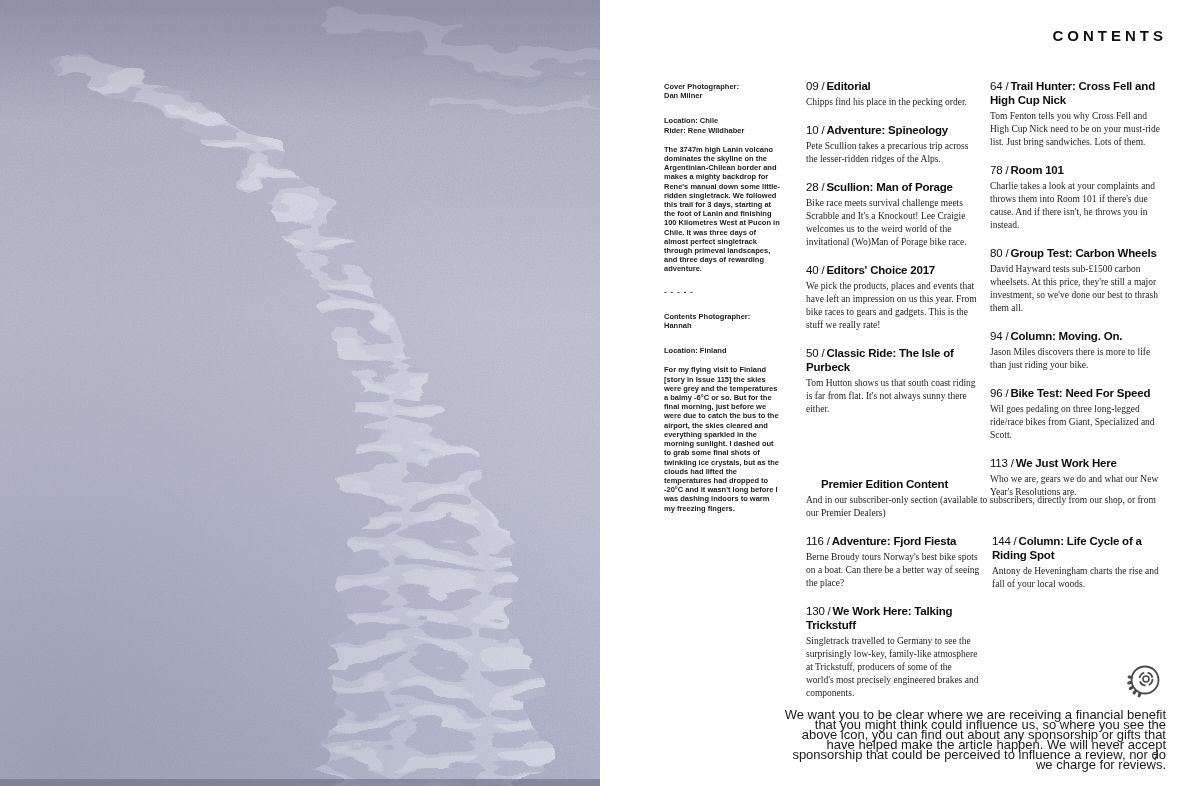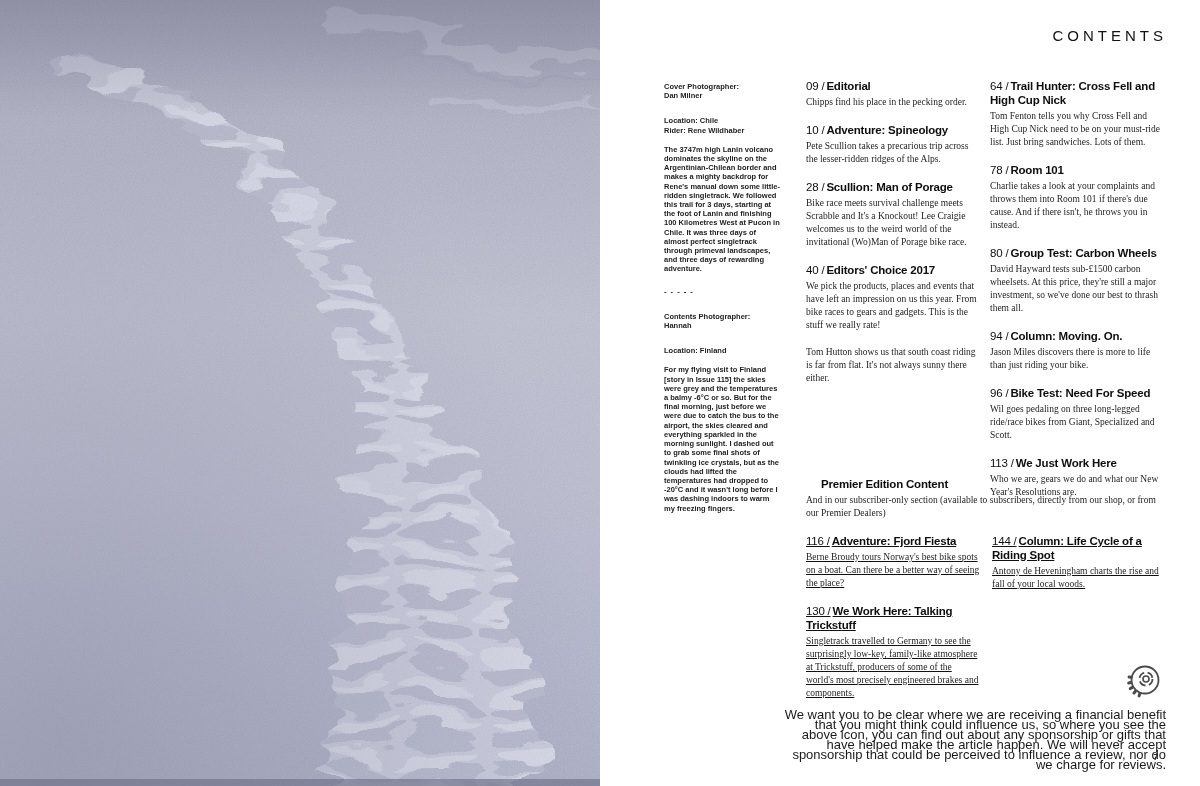--- a/index.html
+++ b/index.html
@@ -18,21 +18,21 @@
     position:absolute; left:664px; top:66px; width:118px;
     font-size:7.5px; line-height:9.2px; font-weight:700; color:#222;
   }
   .cblock { margin-bottom:10px;margin-top:16px; }
   .cpara  { margin-bottom:13px; }
   .csep   { margin-bottom:11px; letter-spacing:1px; }
 
   
   .contents-title {
     position:absolute; top:27px; right:33px;
-    font-size:15px; font-weight:400; letter-spacing:4px; color:#111;text-align:center;
+    font-size:15px; font-weight:700; letter-spacing:4px; color:#111;text-align:center;
   }
 
   
   .col  { position:absolute; top:64px;margin-top:15px; }
   .col1 { left:806px; width:172px; }
   .col2 { left:990px; width:178px; }
   .entry { margin-bottom:14px; }
   .ehead {
     font-size:11.5px; line-height:14px; font-weight:700;
     letter-spacing:-0.2px; margin-bottom:3px; color:#0e0e0e;
@@ -40,21 +40,21 @@
   .num { font-weight:400; margin-right:2px; }
   .edesc {
     font-family:"Liberation Serif", serif; font-weight:400;
     font-size:9.5px; line-height:13px; color:#1d1d1d;
   }
 
   
   .premier { position:absolute; left:806px; top:477px; width:364px; }
   .ptitle  { margin-bottom:3px;padding-left:15px; }
   .pintro  { margin-bottom:14px; }
-  .pcols   { display:flex; gap:12px;text-decoration:underline; }
+  .pcols   { display:flex; gap:12px; }
   .pcol1   { width:174px; }
   .pcol2   { width:178px; }
 
   
   .footer { position:absolute; right:34px; top:661px; width:386px; text-align:right; }
   .gear   { display:inline-block; margin-bottom:7px; margin-right:2px; }
   .disclaimer { font-size:13px; line-height:10px; font-weight:400; color:#1a1a1a; }
   .note   { margin-top:16px; font-size:7.6px; line-height:10px; font-weight:700; color:#1a1a1a; }
   .pagenum { position:absolute; right:42px; bottom:24px; font-size:8.5px; font-weight:700; color:#222; }
 </style>
@@ -159,20 +159,21 @@
     </section>
     <section class="entry">
       <h3 class="ehead"><span class="num">28 /</span><span>Scullion: Man of Porage</span></h3>
       <p class="edesc">Bike race meets survival challenge meets Scrabble and It's a Knockout! Lee Craigie welcomes us to the weird world of the invitational (Wo)Man of Porage bike race.</p>
     </section>
     <section class="entry">
       <h3 class="ehead"><span class="num">40 /</span><span>Editors' Choice 2017</span></h3>
       <p class="edesc">We pick the products, places and events that have left an impression on us this year. From bike races to gears and gadgets. This is the stuff we really rate!</p>
     </section>
     <section class="entry">
+      <h3 class="ehead"><span class="num">50 /</span><span>Classic Ride: The Isle of Purbeck</span></h3>
       <p class="edesc">Tom Hutton shows us that south coast riding is far from flat. It's not always sunny there either.</p>
     </section>
   </div>
 
   <div class="col col2">
     <section class="entry">
       <h3 class="ehead"><span class="num">64 /</span><span>Trail Hunter: Cross Fell and High Cup Nick</span></h3>
       <p class="edesc">Tom Fenton tells you why Cross Fell and High Cup Nick need to be on your must-ride list. Just bring sandwiches. Lots of them.</p>
     </section>
     <section class="entry">

